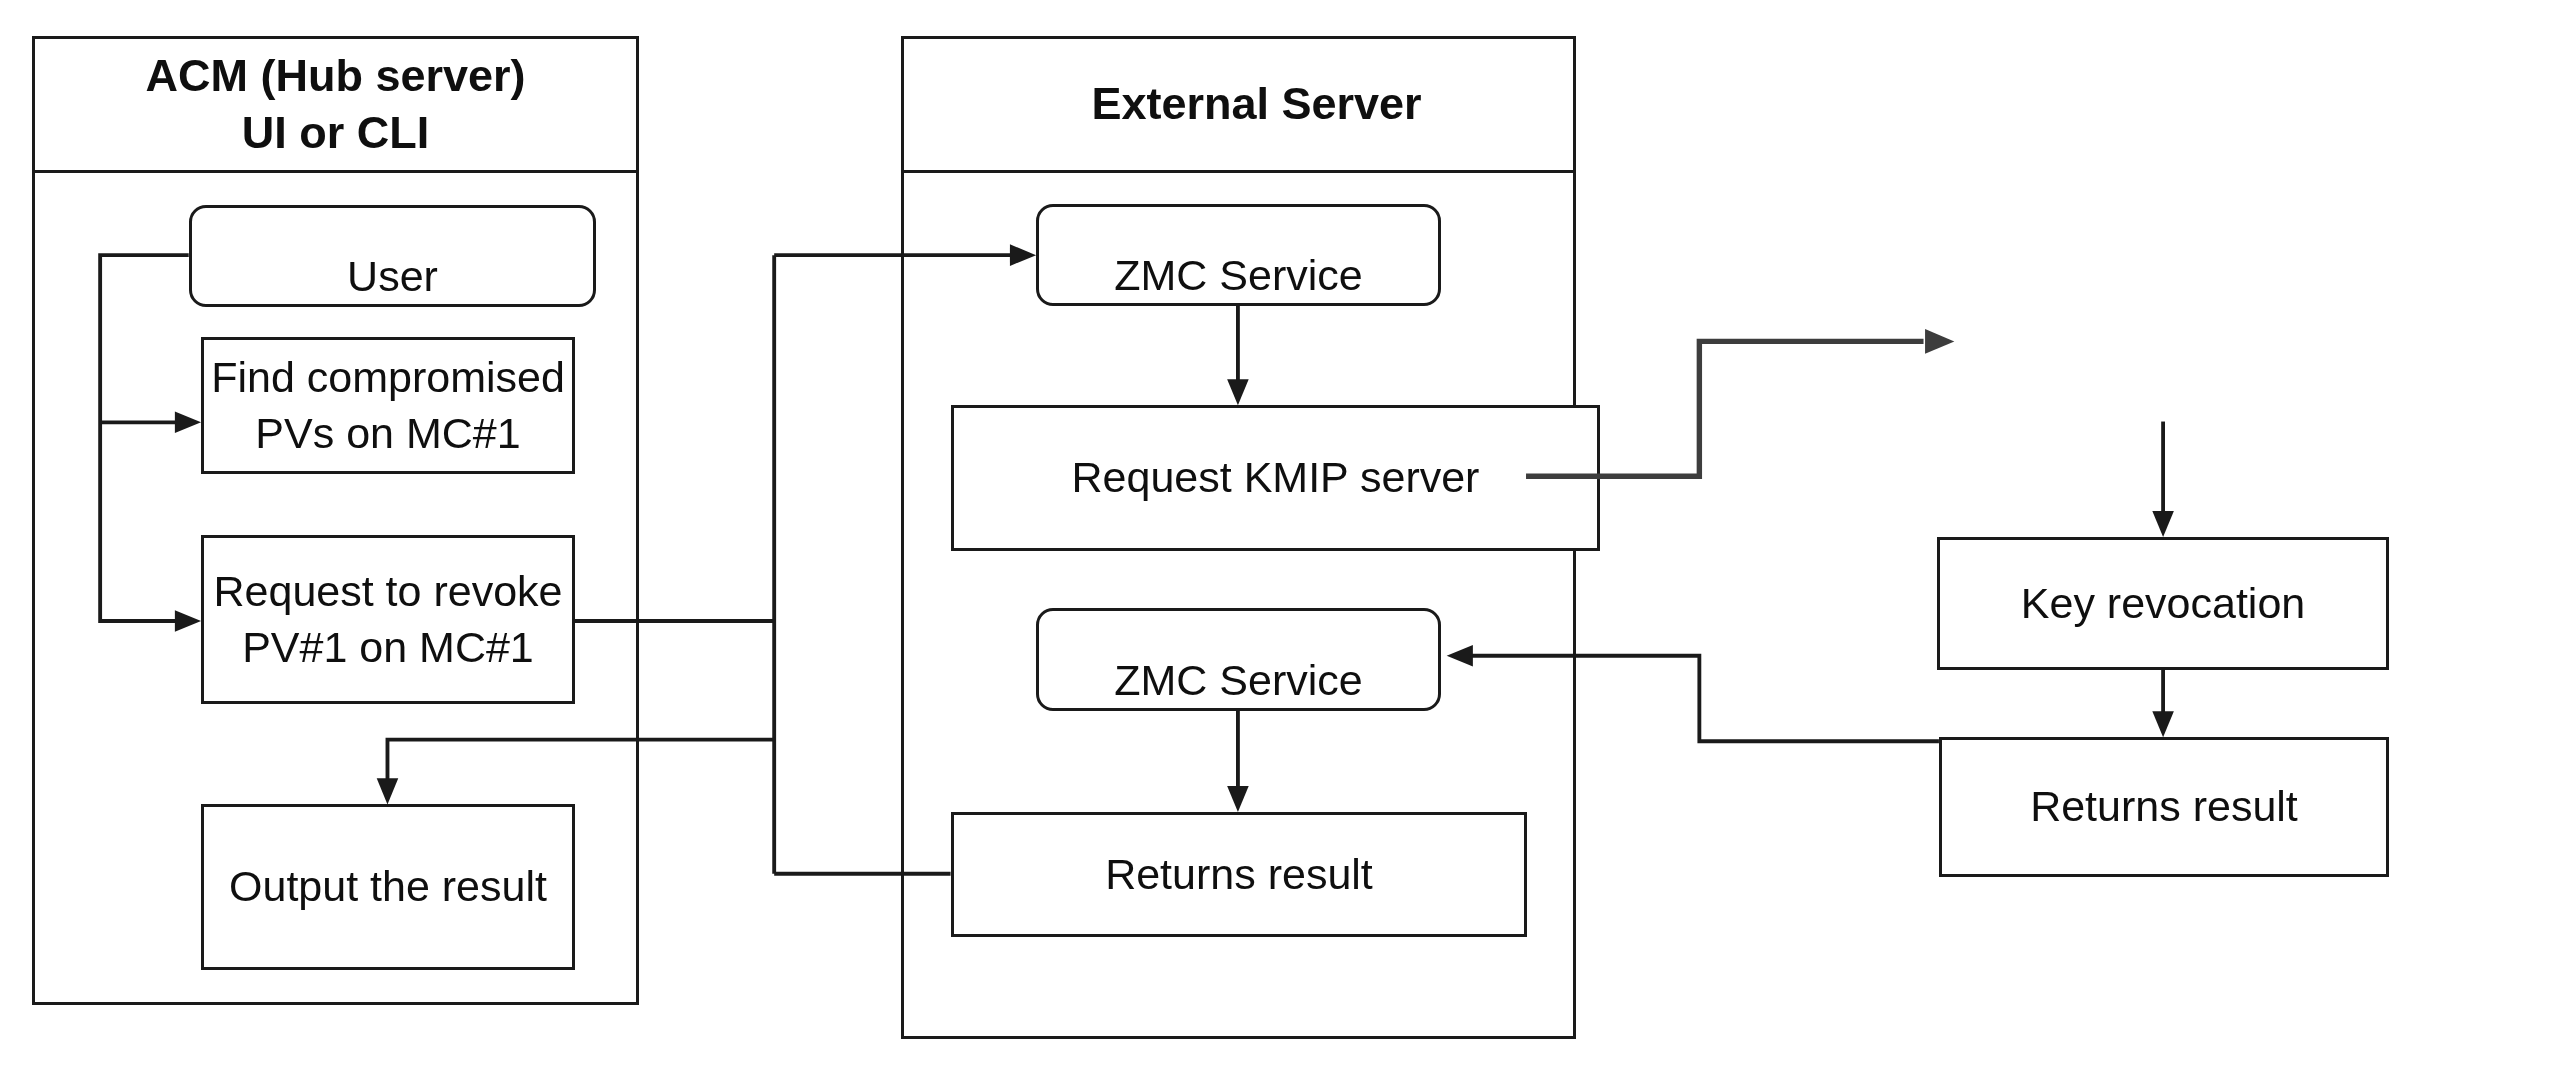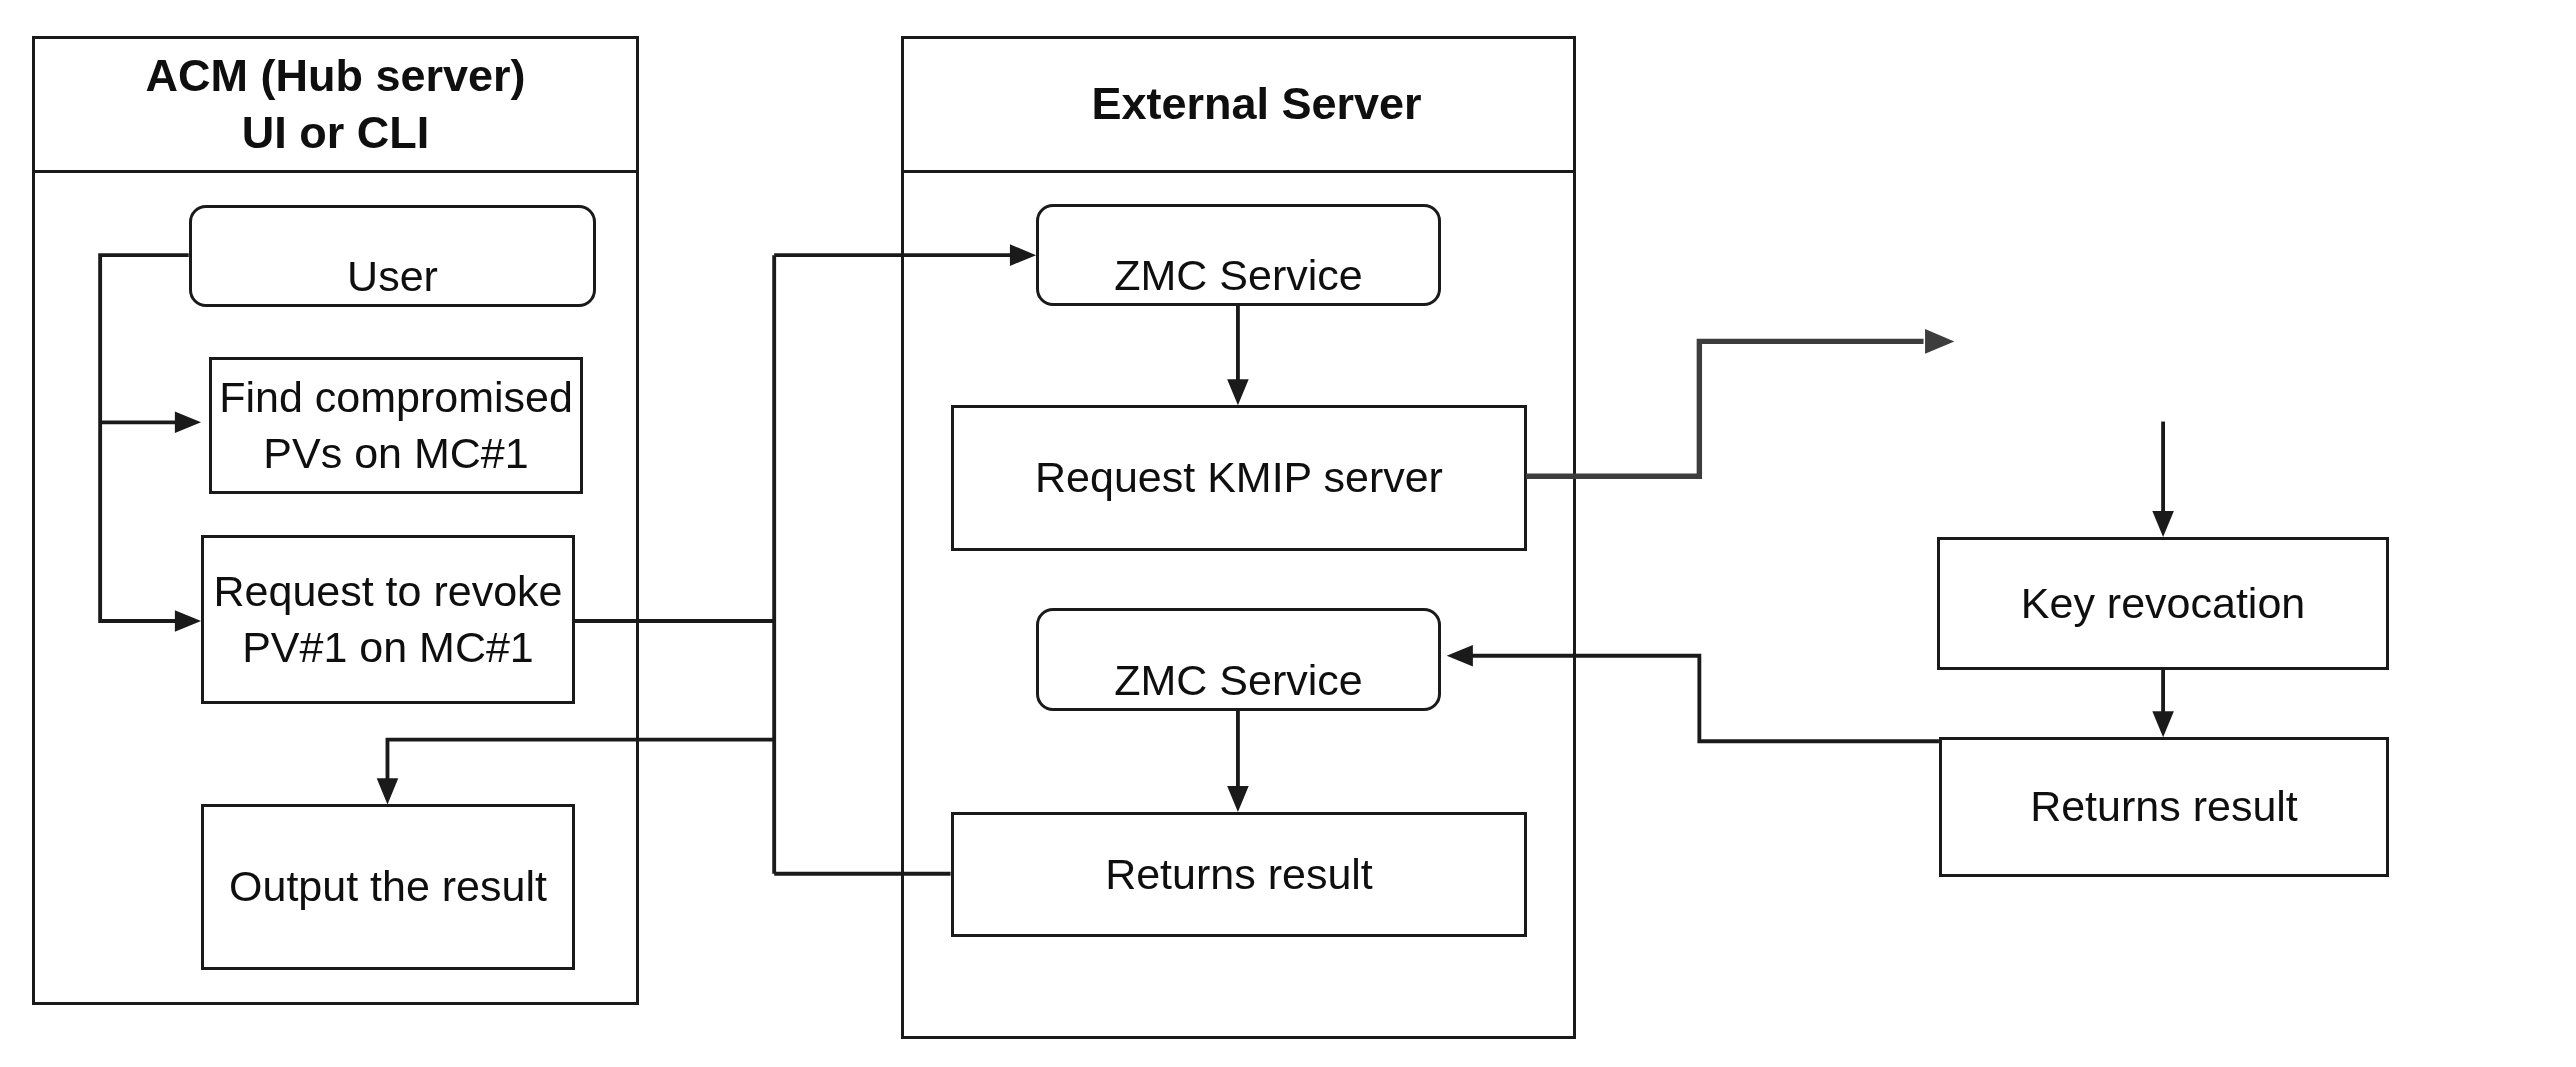--- a/index.html
+++ b/index.html
@@ -80,39 +80,39 @@
     <div class="container-header" style="height:134px;padding-left:36px;">
       <div class="container-title">External Server</div>
     </div>
   </div>
 
 
   <div class="node rounded" style="left:189px;top:205px;width:407px;height:102px;">
     <div class="node-label">User</div>
   </div>
 
-  <div class="node" style="left:201px;top:357px;width:374px;height:137px;margin-left:8px;">
+  <div class="node" style="left:201px;top:337px;width:374px;height:137px;">
     <div class="node-label">Find compromised
 PVs on MC#1</div>
   </div>
 
   <div class="node" style="left:201px;top:535px;width:374px;height:169px;">
     <div class="node-label">Request to revoke
 PV#1 on MC#1</div>
   </div>
 
   <div class="node" style="left:201px;top:804px;width:374px;height:166px;">
     <div class="node-label">Output the result</div>
   </div>
 
   <div class="node rounded" style="left:1036px;top:204px;width:405px;height:102px;">
     <div class="node-label">ZMC Service</div>
   </div>
 
-  <div class="node" style="left:951px;top:405px;width:576px;height:146px;">
+  <div class="node" style="left:951px;top:405px;width:649px;height:146px;">
     <div class="node-label">Request KMIP server</div>
   </div>
 
   <div class="node rounded" style="left:1036px;top:608px;width:405px;height:103px;">
     <div class="node-label">ZMC Service</div>
   </div>
 
   <div class="node" style="left:951px;top:812px;width:576px;height:125px;">
     <div class="node-label">Returns result</div>
   </div>

